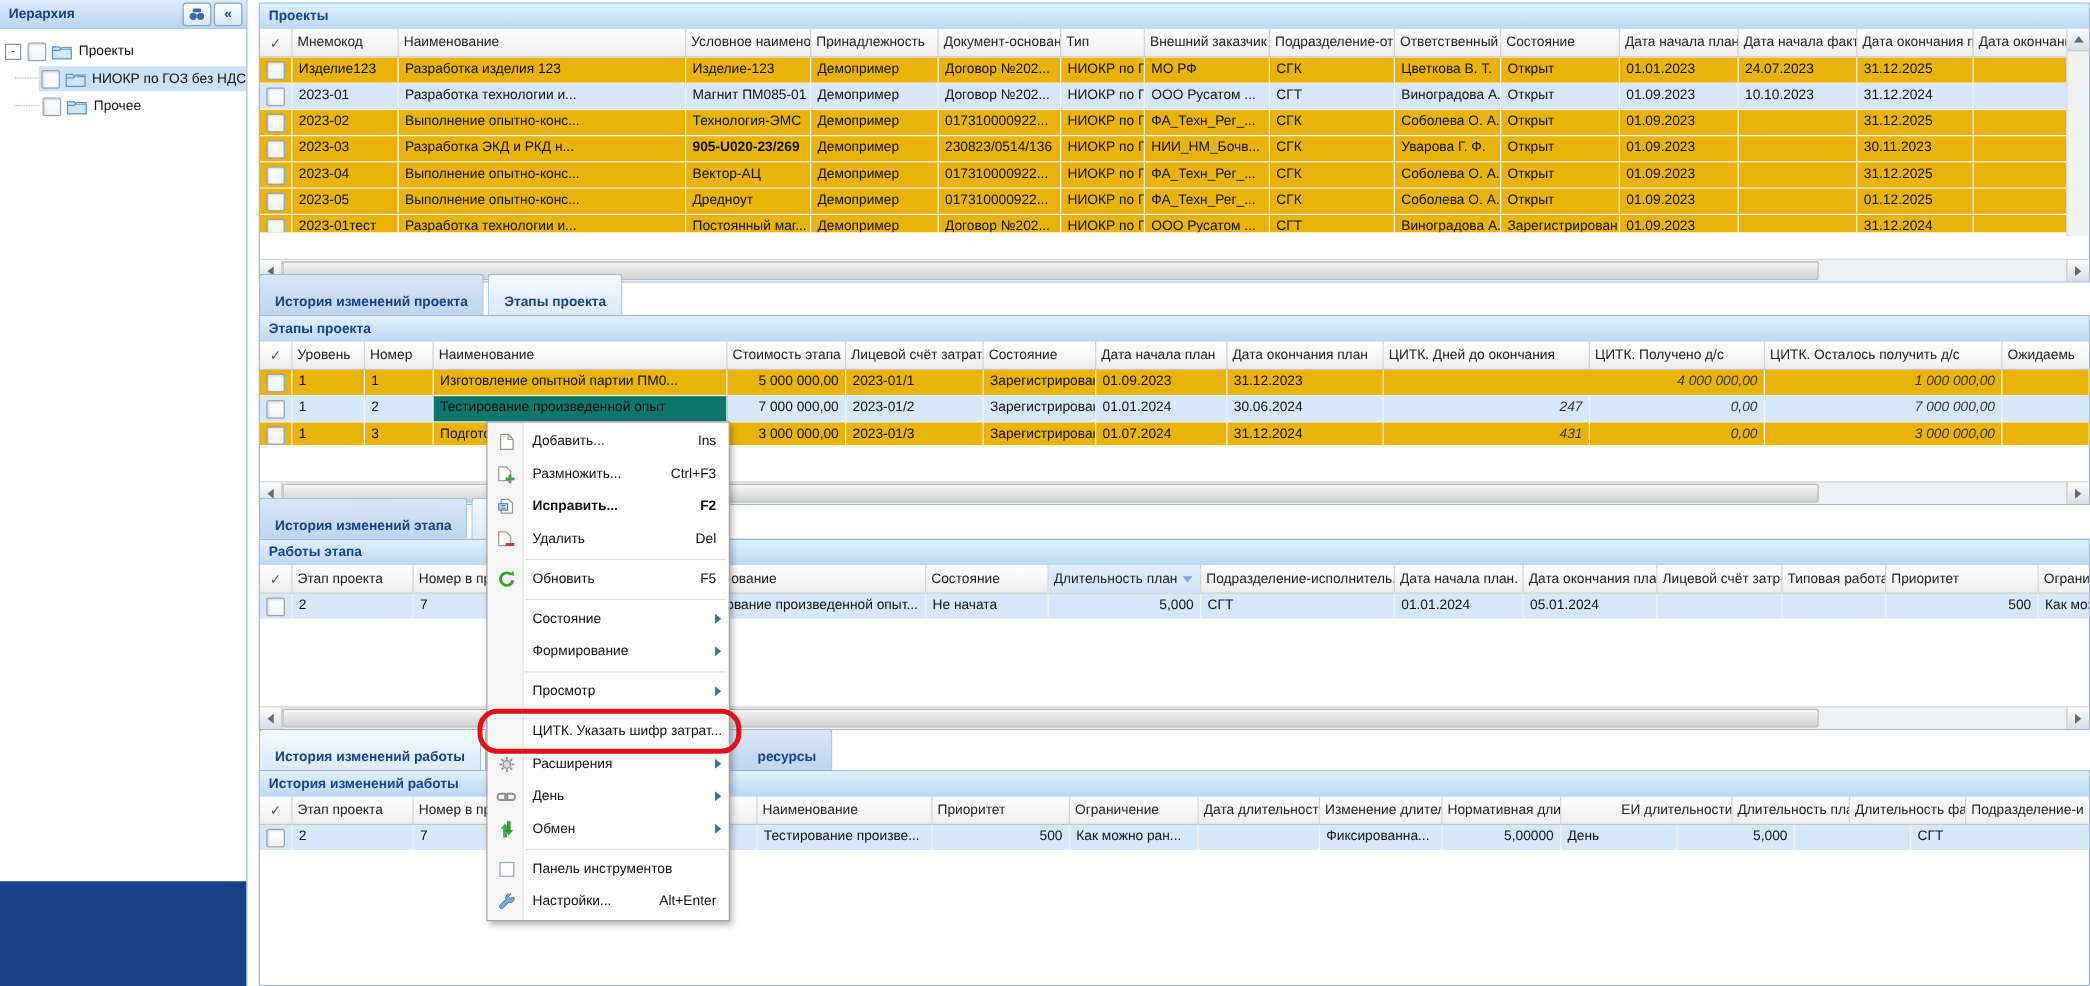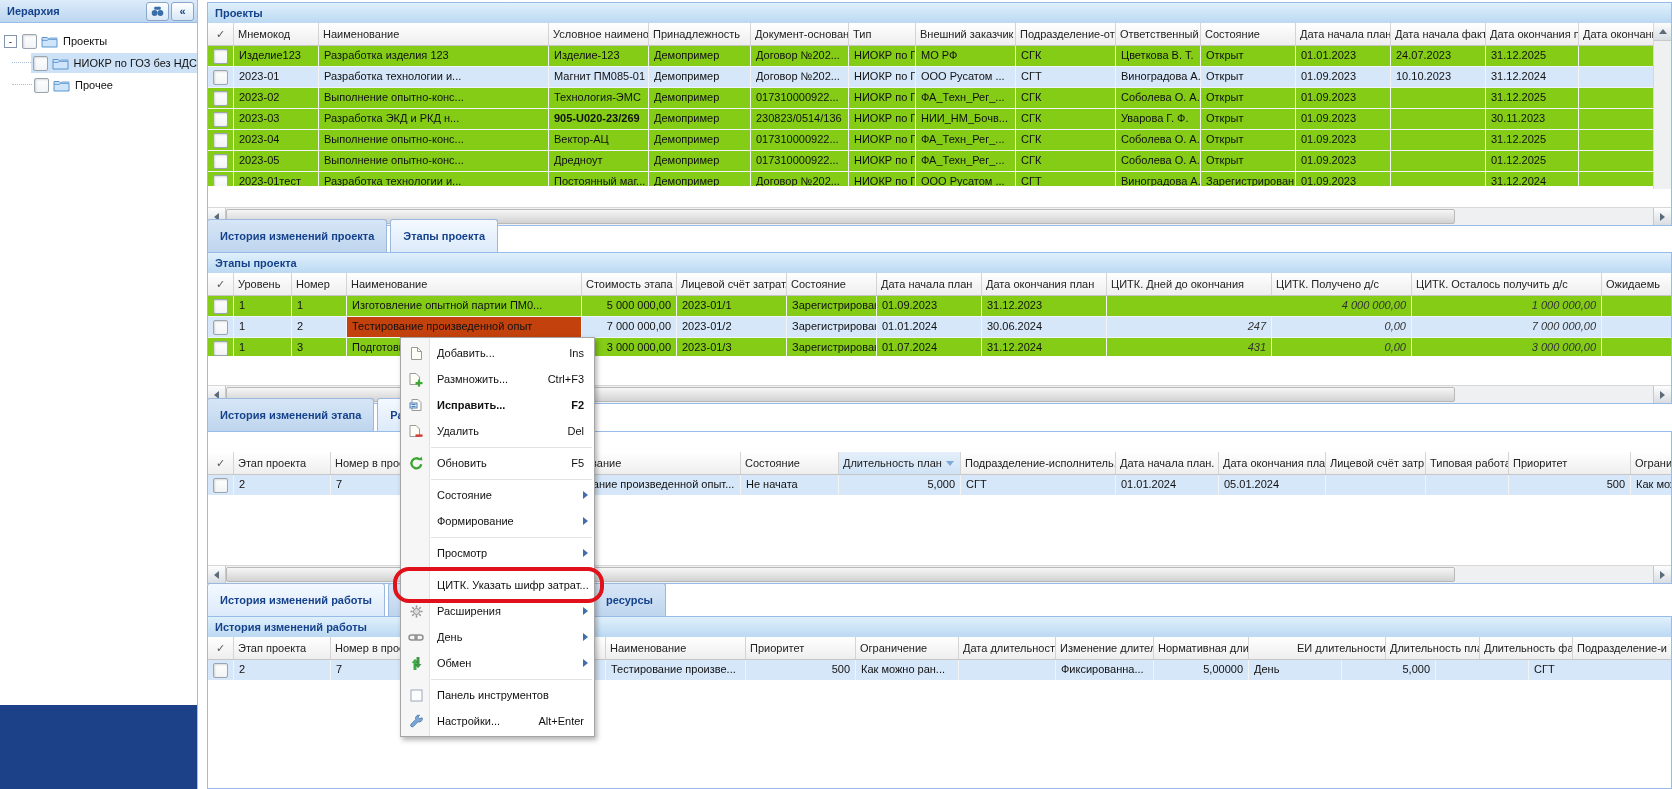--- a/index.html
+++ b/index.html
@@ -37,58 +37,58 @@
   .grid{position:absolute;left:0;top:20px;right:0;overflow:hidden;}
   .grid.withvs{right:17px;}
   .hrow{display:flex;height:22px;background:linear-gradient(#ffffff,#eeeeee);border-bottom:1px solid #c6c6c6;}
   .hcell{flex:none;box-sizing:border-box;border-right:1px solid #d4d4d4;padding:0 4px;display:flex;align-items:center;
          white-space:nowrap;overflow:hidden;color:#222;gap:4px;}
   .hcell.c{justify-content:center;color:#555;}
   .hcell.sorted{background:linear-gradient(#e4effa,#cfe3f6);}
   .sortarrow{width:0;height:0;border-left:4px solid transparent;border-right:4px solid transparent;
              border-top:5px solid #7fa7d9;flex:none;}
   .gbody{overflow:hidden;}
-  .grow{display:flex;height:20px;background:#84cc16;border-bottom:1px solid #f0f3f7;}
+  .grow{display:flex;height:20px;background:#eab308;border-bottom:1px solid #f0f3f7;}
   .grow.sel{background:#d6e7f9;}
   .gcell{flex:none;box-sizing:border-box;padding:3px 5px 0 5px;border-right:1px solid #f3f3f3;
          white-space:nowrap;overflow:hidden;}
   .gcell.r{text-align:right;}
   .gcell.i{font-style:italic;color:#333;}
   .gcell.c{display:flex;align-items:center;justify-content:center;padding-top:0;}
-  .gcell.focus{background:#c2410c;}
+  .gcell.focus{background:#0f766e;}
 
   
   .hscroll{position:absolute;left:0;right:0;bottom:0;height:17px;background:#eef0f2;border-top:1px solid #d7d7d7;
            display:flex;}
   .hs-btn{width:17px;height:100%;background:linear-gradient(#fdfdfd,#d9dde2);border-right:1px solid #c8c8c8;
           display:flex;align-items:center;justify-content:center;flex:none;}
   .hs-btn.right{border-right:none;border-left:1px solid #c8c8c8;}
   .tri-l{width:0;height:0;border-top:4px solid transparent;border-bottom:4px solid transparent;border-right:5px solid #5c6b7a;}
   .tri-r{width:0;height:0;border-top:4px solid transparent;border-bottom:4px solid transparent;border-left:5px solid #5c6b7a;}
   .tri-u{width:0;height:0;border-left:4px solid transparent;border-right:4px solid transparent;border-bottom:5px solid #5c6b7a;}
   .hs-track{flex:1;position:relative;}
   .hs-thumb{position:absolute;left:0;top:1px;bottom:1px;width:86%;background:linear-gradient(#f6f6f6,#d2d2d2);
             border:1px solid #b9b9b9;border-radius:2px;}
   .vscroll{position:absolute;right:0;top:20px;width:17px;height:166px;background:#eef0f2;border-left:1px solid #d7d7d7;}
   .vs-btn{width:100%;height:17px;background:linear-gradient(#fdfdfd,#d9dde2);border-bottom:1px solid #c8c8c8;
           display:flex;align-items:center;justify-content:center;}
 
   
   .tabstrip{position:absolute;left:9px;right:0;height:24px;display:flex;align-items:flex-end;gap:3px;
             border-bottom:1px solid #99bbe8;}
-  .tab{height:22px;padding:16px 12px;display:flex;align-items:center;white-space:nowrap;overflow:hidden;
+  .tab{height:22px;padding:16px 12px;display:flex;align-items:flex-start;white-space:nowrap;overflow:hidden;
        background:linear-gradient(#d7e6f7,#bed5ee);border:1px solid #9cb8dd;border-bottom:none;
        border-radius:3px 3px 0 0;color:#15428b;font-weight:bold;box-sizing:border-box;}
   .tab.active{background:linear-gradient(#f4f9ff,#dceafa);}
   #tabs-stage .tab:nth-child(2){width:128px;justify-content:flex-start;}
   #tabs-work .tab:nth-child(2){width:115px;justify-content:flex-start;}
   #tabs-work .tab:nth-child(3){width:160px;justify-content:flex-end;}
 
   
-  .menu{position:absolute;left:400px;top:337px;width:193px;z-index:50;background:#fff;
+  .menu{position:absolute;left:389px;top:337px;width:193px;z-index:50;background:#fff;
         border:1px solid #a5a5a5;box-shadow:2px 3px 5px rgba(0,0,0,.3);padding:2px 0;
         background:linear-gradient(90deg,#f6f6f6 0,#f6f6f6 28px,#fff 28px);}
   .menu::before{content:"";position:absolute;left:28px;top:0;bottom:0;width:1px;background:#e2e2e2;}
   .mi{height:26px;display:flex;align-items:center;position:relative;padding:0 6px 0 2px;}
   .mi-icon{width:26px;display:flex;align-items:center;justify-content:center;flex:none;}
   .mi-label{flex:1;padding-left:8px;white-space:nowrap;overflow:hidden;}
   .mi-short{padding-right:4px;flex:none;}
   .mi-arrow{width:0;height:0;border-top:4px solid transparent;border-bottom:4px solid transparent;
             border-left:5px solid #3f6fac;margin-left:4px;flex:none;}
   .mi.bold .mi-label,.mi.bold .mi-short{font-weight:bold;}
@@ -503,20 +503,23 @@
     <div class="tabstrip" id="tabs-stage">
         <div class="tab">
           <span>История изменений этапа</span>
         </div>
         <div class="tab active">
           <span>Работ</span>
         </div>
       </div>
 
     <div class="panel" id="panel-works">
+      <div class="panel-hd">
+        <span>Работы этапа</span>
+      </div>
       <div class="grid">
           <div class="hrow">
             <div class="hcell c" style="width: 26px;">
               <span>✓</span>
             </div>
             <div class="hcell" style="width: 97px;">
               <span>Этап проекта</span>
             </div>
             <div class="hcell" style="width: 100px;">
               <span>Номер в проекте</span>

